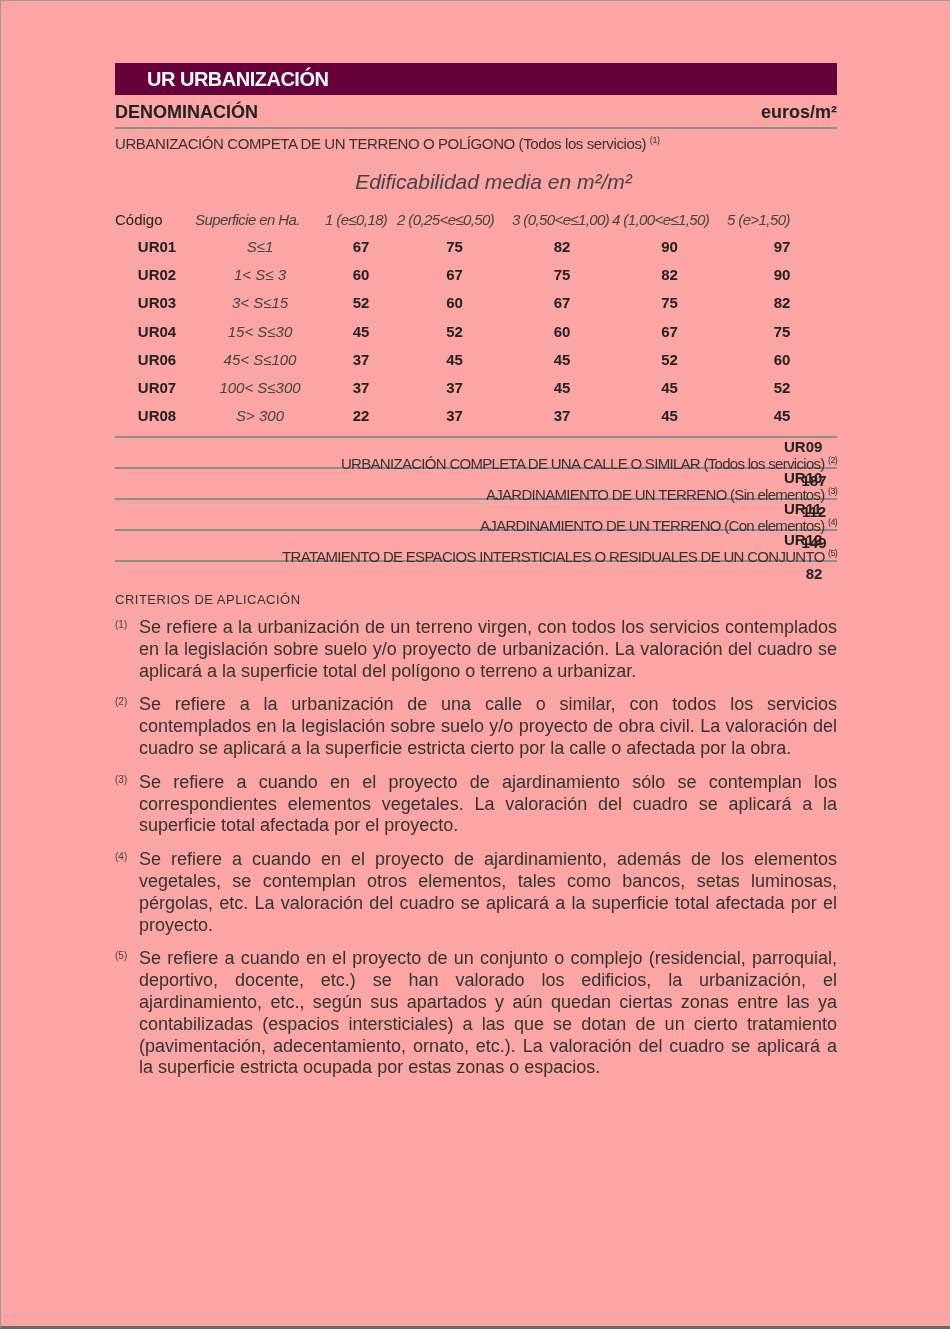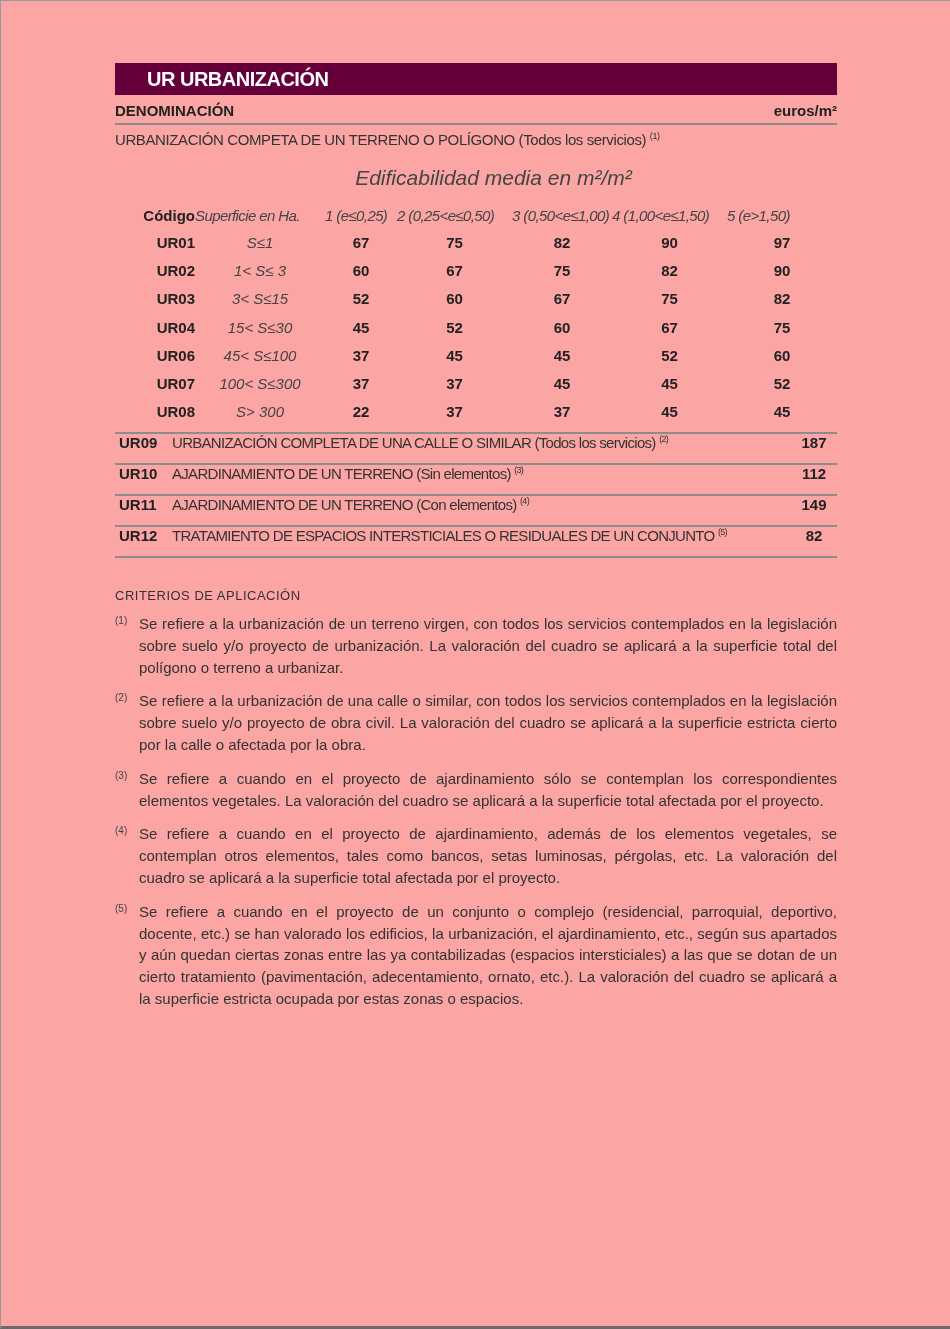--- a/index.html
+++ b/index.html
@@ -18,51 +18,52 @@
 
   .title-bar {
     background: #66003a; height: 32px; display: flex; align-items: center;
     padding-left: 32px; box-sizing: border-box;
   }
   .title-bar span { color: #fff; font-weight: bold; font-size: 20px; letter-spacing: -0.5px; }
 
   .denom-row {
     display: flex; justify-content: space-between; align-items: flex-end;
     margin-top: 7px; padding-bottom: 4px; border-bottom: 2px solid #8c8c8c;
-    font-weight: bold; font-size: 15px; color: #222;
+    font-weight: bold; font-size: 18px; color: #222;
   }
   .sup { font-size: 9px; vertical-align: super; line-height: 0; }
 
   .subtitle-row { font-size: 15px; color: #333; margin-top: 6px; letter-spacing: -0.4px; }
 
   .edif-caption { font-style: italic; font-size: 21px; color: #444; text-align: center; margin-top: 18px; padding-left: 35px; }
 
   table.grid { width: 100%; border-collapse: collapse; margin-top: 12px; }
   table.grid th, table.grid td { padding: 0; height: 28.3px; font-size: 15px; }
   table.grid th { font-weight: normal; font-style: italic; color: #444; letter-spacing: -0.6px; text-align: left; height: 26px; }
-  table.grid th.code-h { font-style: normal; font-weight: bold; color: #222; text-align: right; letter-spacing: 0; }
-  table.grid td.code { font-weight: bold; color: #222; text-align: right; padding-left: 4px; }
+  table.grid th.code-h { font-style: normal; font-weight: normal; color: #222; text-align: left; letter-spacing: 0; }
+  table.grid td.code { font-weight: bold; color: #222; text-align: center; padding-left: 4px; }
   table.grid td.sup-range { font-style: italic; color: #444; text-align: center; }
   table.grid td.val { font-weight: bold; text-align: center; color: #222; }
 
   .items { margin-top: 6px; border-top: 2px solid #8c8c8c; }
   .item-row {
-    display: flex; align-items: flex-start; height: 29px; border-bottom: 2px solid #8c8c8c;
+    display: flex; align-items: flex-end; height: 29px; border-bottom: 2px solid #8c8c8c;
     font-size: 15px;
+    flex-direction: column;
   }
   .item-row .code { font-weight: bold; width: 57px; padding-left: 4px; box-sizing: border-box; color: #222; }
   .item-row .desc { flex: 1; color: #333; letter-spacing: -0.7px; }
   .item-row .val { width: 46px; text-align: center; font-weight: bold; color: #222; }
 
   .criteria-title { margin-top: 30px; font-size: 13px; color: #333; letter-spacing: 0.5px; }
 
   .notes { margin-top: 10px; }
   .note { display: flex; margin-bottom: 12px; }
   .note .num { width: 24px; font-size: 10px; color: #444; padding-top: 2px; flex: none; }
-  .note .text { flex: 1; font-size: 15px; line-height: 21.8px; color: #333; text-align: justify; }
+  .note .text { flex: 1; font-size: 18px; line-height: 21.8px; color: #333; text-align: justify; }
 </style>
 </head>
 <body>
 
 <div class="page-frame">
   <div class="content">
 
     <div class="title-bar">
       <span>UR URBANIZACIÓN</span>
     </div>
@@ -77,21 +78,21 @@
       <span class="sup">(1)</span>
     </div>
 
     <div class="edif-caption">Edificabilidad media en m²/m²</div>
 
     <table class="grid">
       <thead>
         <tr>
           <th class="code-h" style="width:80px">Código</th>
           <th style="width:130px">Superficie en Ha.</th>
-          <th style="width:72px">1 (e≤0,25)</th>
+          <th style="width:72px">1 (e≤0,18)</th>
           <th style="width:115px">2 (0,25&lt;e≤0,50)</th>
           <th style="width:100px">3 (0,50&lt;e≤1,00)</th>
           <th style="width:115px">4 (1,00&lt;e≤1,50)</th>
           <th>5 (e&gt;1,50)</th>
         </tr>
       </thead>
       <tbody id="grid-body">
           <tr>
             <td class="code">UR01</td>
             <td class="sup-range">S≤1</td>

